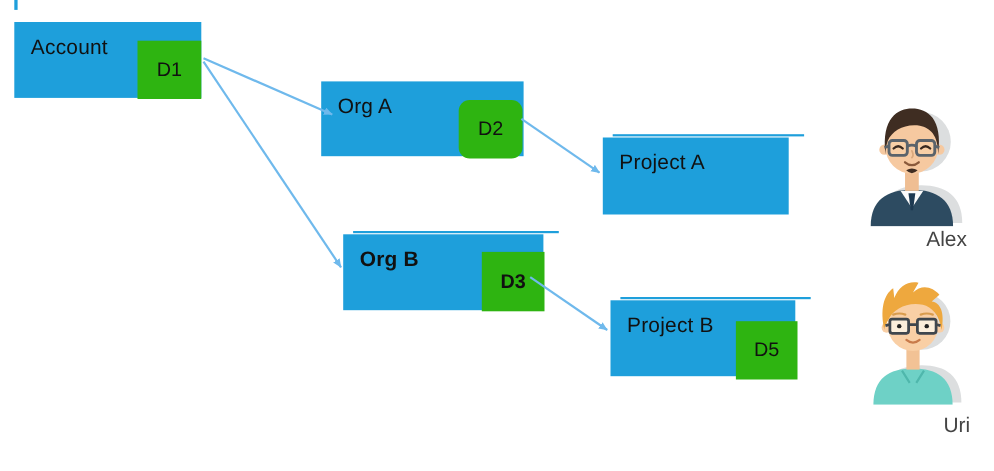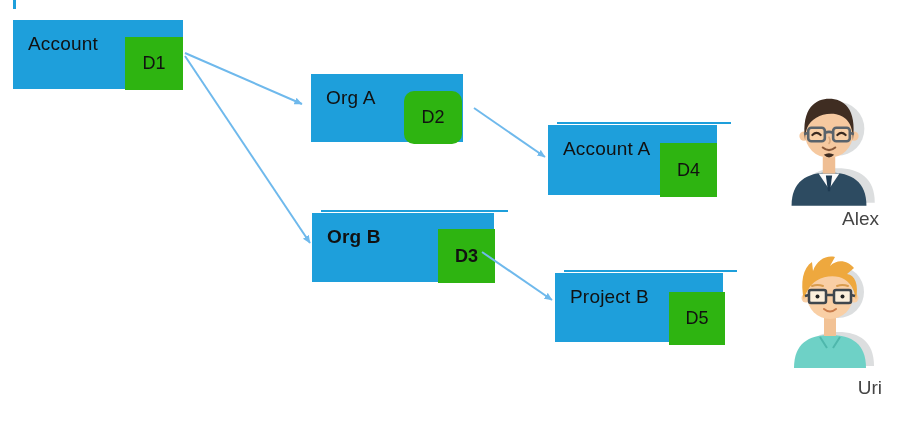--- a/index.html
+++ b/index.html
@@ -31,21 +31,21 @@
   }
   
   .ghost::before{
     content:"";position:absolute;top:-3px;left:9px;
     width:calc(100% + 5px);height:2px;background:var(--box_blue);
   }
 
   .node-account{left:13px;top:20px;width:170px;height:69px;}
   .node-account .badge{right:0;top:17px;width:58px;height:53px;}
 
-  .node-org-a{left:311px;top:74px;width:152px;height:68px;}
+  .node-org-a{left:292px;top:74px;width:184px;height:68px;}
   .node-org-a .badge{right:1px;top:17px;width:58px;height:53px;border-radius:10px;}
 
   .node-project-a{left:548px;top:125px;width:169px;height:70px;}
   .node-project-a .badge{right:0;top:18px;width:57px;height:54px;}
 
   .node-org-b{left:312px;top:213px;width:182px;height:69px;font-weight:bold;}
   .node-org-b .badge{right:-1px;top:16px;width:57px;height:54px;text-align:center;}
 
   .node-project-b{left:555px;top:273px;width:168px;height:69px;}
   .node-project-b .badge{right:-2px;top:19px;width:56px;height:53px;}
@@ -76,22 +76,21 @@
     <span class="node-label">Account</span>
     <div class="badge">D1</div>
   </div>
 
   <div class="node node-org-a">
     <span class="node-label">Org A</span>
     <div class="badge">D2</div>
   </div>
 
   <div class="node node-project-a ghost">
-    <span class="node-label">Account A</span>
-    <div class="badge">D4</div>
+    <span class="node-label">Project A</span>
   </div>
 
   <div class="node node-org-b ghost">
     <span class="node-label">Org B</span>
     <div class="badge">D3</div>
   </div>
 
   <div class="node node-project-b ghost">
     <span class="node-label">Project B</span>
     <div class="badge">D5</div>

